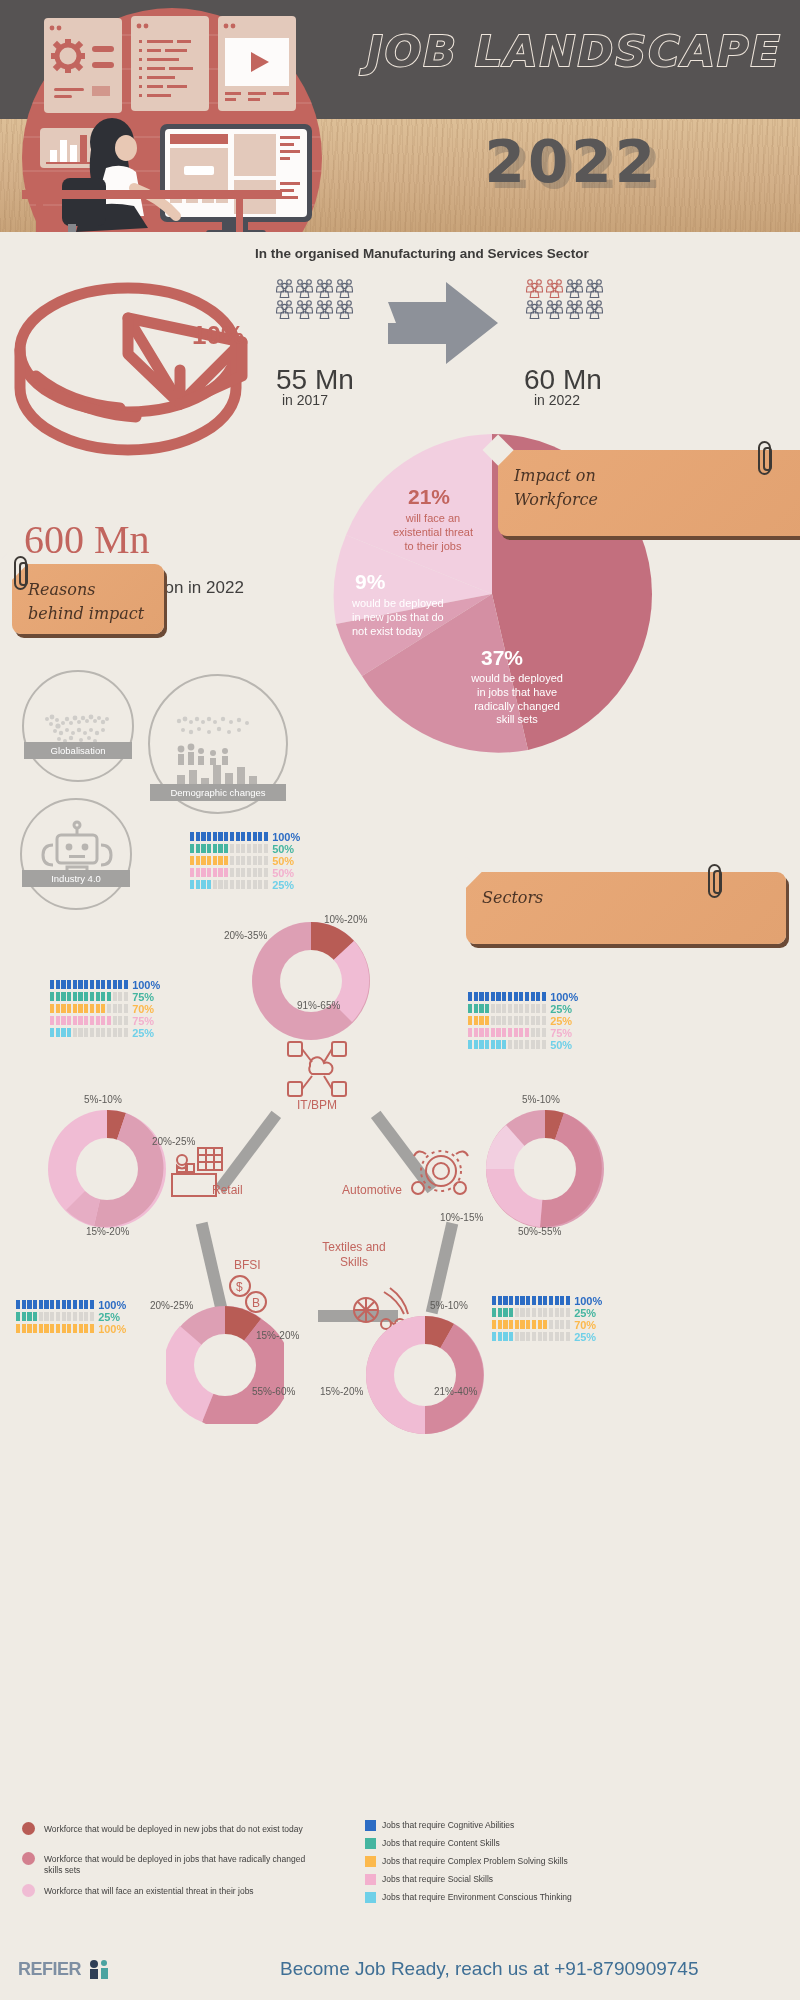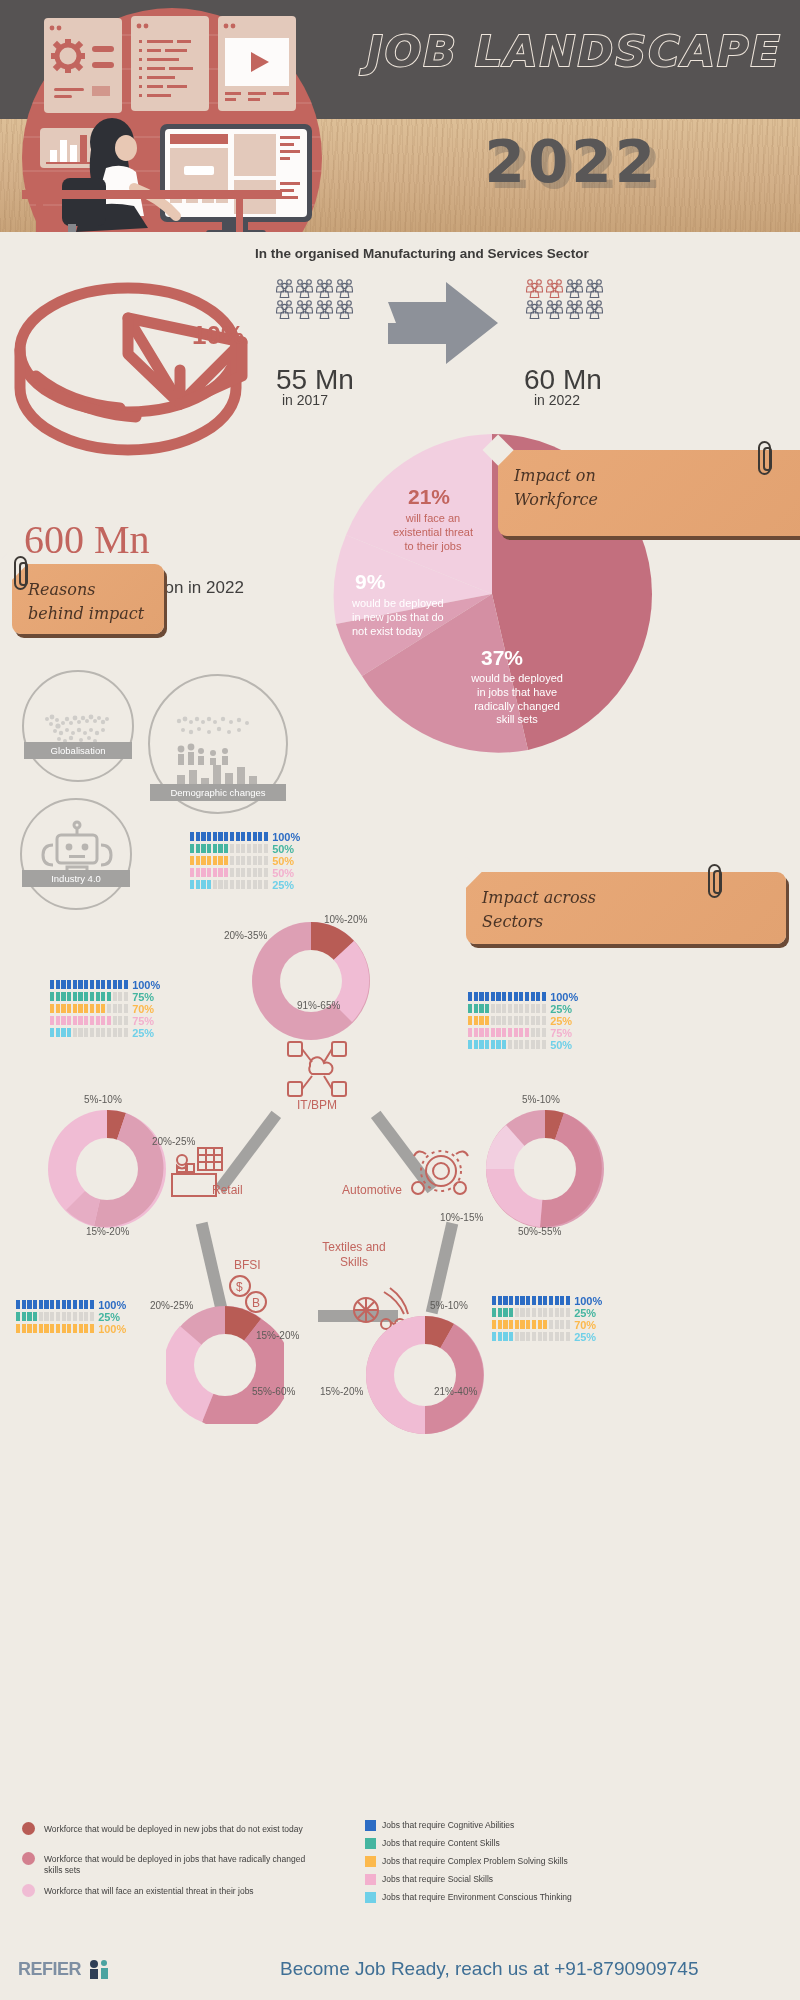--- a/index.html
+++ b/index.html
@@ -596,21 +596,20 @@
     <g fill="#b8b5b1">
       <circle cx="46" cy="46" r="3.4"></circle>
         <circle cx="62" cy="46" r="3.4"></circle>
       <rect x="46" y="54" width="16" height="3"></rect>
     </g>
   </svg>
 </div>
 <div class="reason-band" style="left:22px; top:870px; width:108px;">Industry 4.0</div>
 
 <div class="tag" style="left:466px; top:872px; width:320px; height:72px;">
-  <div>Impact across</div>
   <div>Sectors</div>
 </div>
 <div class="clip-icon" style="left:708px; top:864px;"></div>
 
 <div class="connector" style="left:242px;top:1105px;width:12px;height:94px;transform:rotate(37deg);transform-origin:50% 50%;"></div>
 <div class="connector" style="left:398px;top:1105px;width:12px;height:94px;transform:rotate(-37deg);transform-origin:50% 50%;"></div>
 <div class="connector" style="left:206px;top:1222px;width:12px;height:92px;transform:rotate(-13deg);transform-origin:50% 50%;"></div>
 <div class="connector" style="left:436px;top:1222px;width:12px;height:92px;transform:rotate(13deg);transform-origin:50% 50%;"></div>
 <div class="connector" style="left:318px;top:1310px;width:80px;height:12px;"></div>
 

